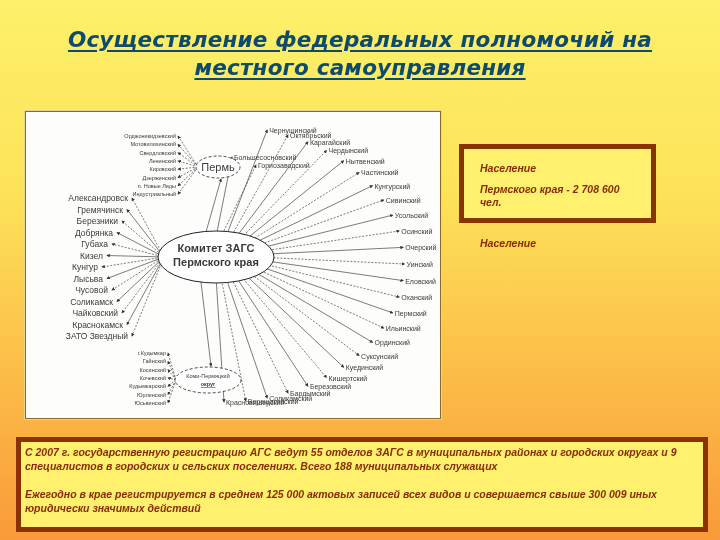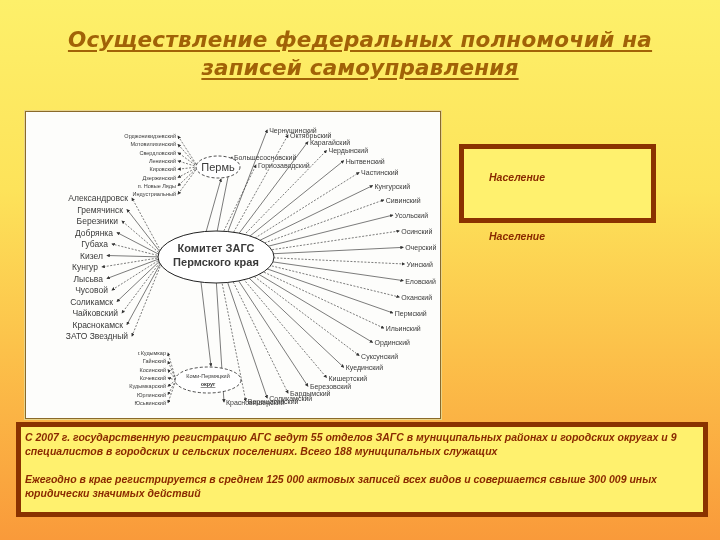--- a/index.html
+++ b/index.html
@@ -3,56 +3,56 @@
 <meta charset="utf-8">
 <style>
   html, body { margin:0; padding:0; }
   body {
     width:720px; height:540px; overflow:hidden; position:relative;
     background: linear-gradient(180deg, #fdf06a 0%, #fde35a 35%, #fcc14a 65%, #f99a3a 100%);
     font-family: "Liberation Sans", sans-serif;
   }
   .title {
     position:absolute; left:40px; top:26px; width:640px;
-    text-align:center; color:#a16207;
+    text-align:center; color:#0c4a6e;
     font-weight:bold; font-style:italic; font-size:21.5px; line-height:28px;
     text-decoration: underline; text-underline-offset:3px;
     font-family: "DejaVu Sans", sans-serif;
     letter-spacing:0.2px;
   }
   .diagram {
     position:absolute; left:25px; top:111px; width:414px; height:306px;
     background:#fdfdfb; border:1px solid #8a6a2a;
     box-shadow: 0 0 0 1px #e8d48a;
   }
   .diagram svg { position:absolute; left:0; top:0; }
   .pop-box {
     position:absolute; left:459px; top:144px; width:197px; height:79px;
     background:#fff16e; border:5px solid #8a3200;
     box-sizing:border-box; padding:5px 8px;
     color:#8a2a00; font-style:italic; font-weight:bold; font-size:10.5px; line-height:13px;
   }
-  .pop-box p { margin:17px; }
+  .pop-box p { margin:8px; }
   .pop-box .gap { height:12px; }
   .info-box {
-    position:absolute; left:16px; top:422px; width:692px; height:95px;
+    position:absolute; left:16px; top:437px; width:692px; height:95px;
     background:#fff16e; border:5px solid #8a3200;
     box-sizing:border-box; padding:3px 4px;
     color:#8a2a00; font-style:italic; font-weight:bold; font-size:10.5px; line-height:14px;
   }
   .info-box p { margin:0; }
   .info-box .gap { height:14px; }
   .lbl { font-family:"Liberation Sans", sans-serif; fill:#3a3a3a; }
 </style>
 </head>
 <body>
 
 <div class="title">
   <div>Осуществление федеральных полномочий на</div>
-  <div>записей самоуправления</div>
+  <div>местного самоуправления</div>
 </div>
 
 <div class="diagram">
   <svg width="414" height="306" viewBox="0 0 414 306">
     <defs>
       <marker id="ar" markerWidth="5" markerHeight="5" refX="4" refY="2.5" orient="auto">
         <path d="M0,0 L5,2.5 L0,5 z" fill="#333"></path>
       </marker>
     </defs>
     <g id="lines" stroke="#444" stroke-width="0.7" fill="none">
@@ -180,20 +180,21 @@
     <text class="lbl" x="192" y="59" text-anchor="middle" font-size="11">Пермь</text>
 
     <ellipse cx="182" cy="268" rx="33" ry="13" fill="#fff" stroke="#222" stroke-width="0.8" stroke-dasharray="3,2"></ellipse>
     <text class="lbl" x="182" y="266" text-anchor="middle" font-size="5.5">Коми-Пермяцкий</text>
     <text class="lbl" x="182" y="274" text-anchor="middle" font-size="5.5" font-weight="bold" text-decoration="underline">округ</text>
   </svg>
 </div>
 
 <div class="pop-box">
   <p>Население</p>
+  <p>Пермского края - 2 708 600 чел.</p>
   <div class="gap"></div>
   <p>Население</p>
 </div>
 
 <div class="info-box">
   <p>С 2007 г. государственную регистрацию АГС ведут 55 отделов ЗАГС в муниципальных районах и городских округах и 9 специалистов в городских и сельских поселениях. Всего 188 муниципальных служащих</p>
   <div class="gap"></div>
   <p>Ежегодно в крае регистрируется в среднем 125 000 актовых записей всех видов и совершается свыше 300 009 иных юридически значимых действий</p>
 </div>
 

